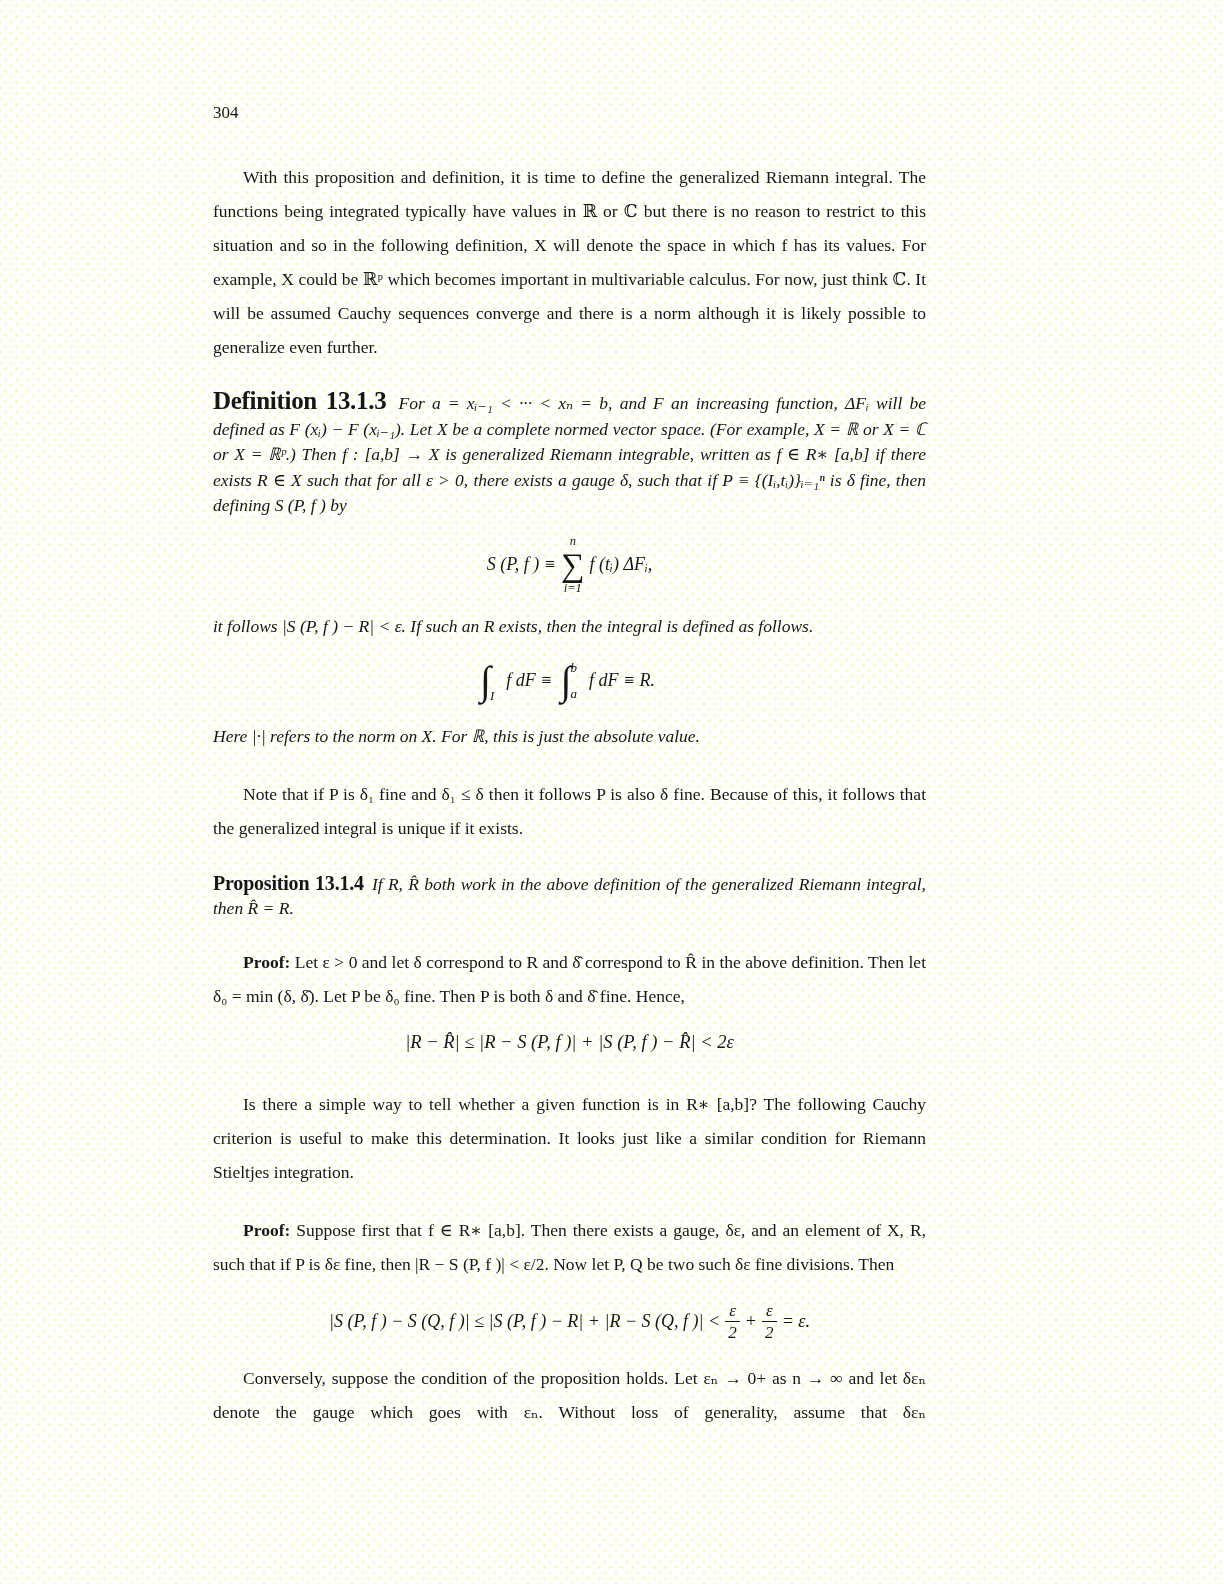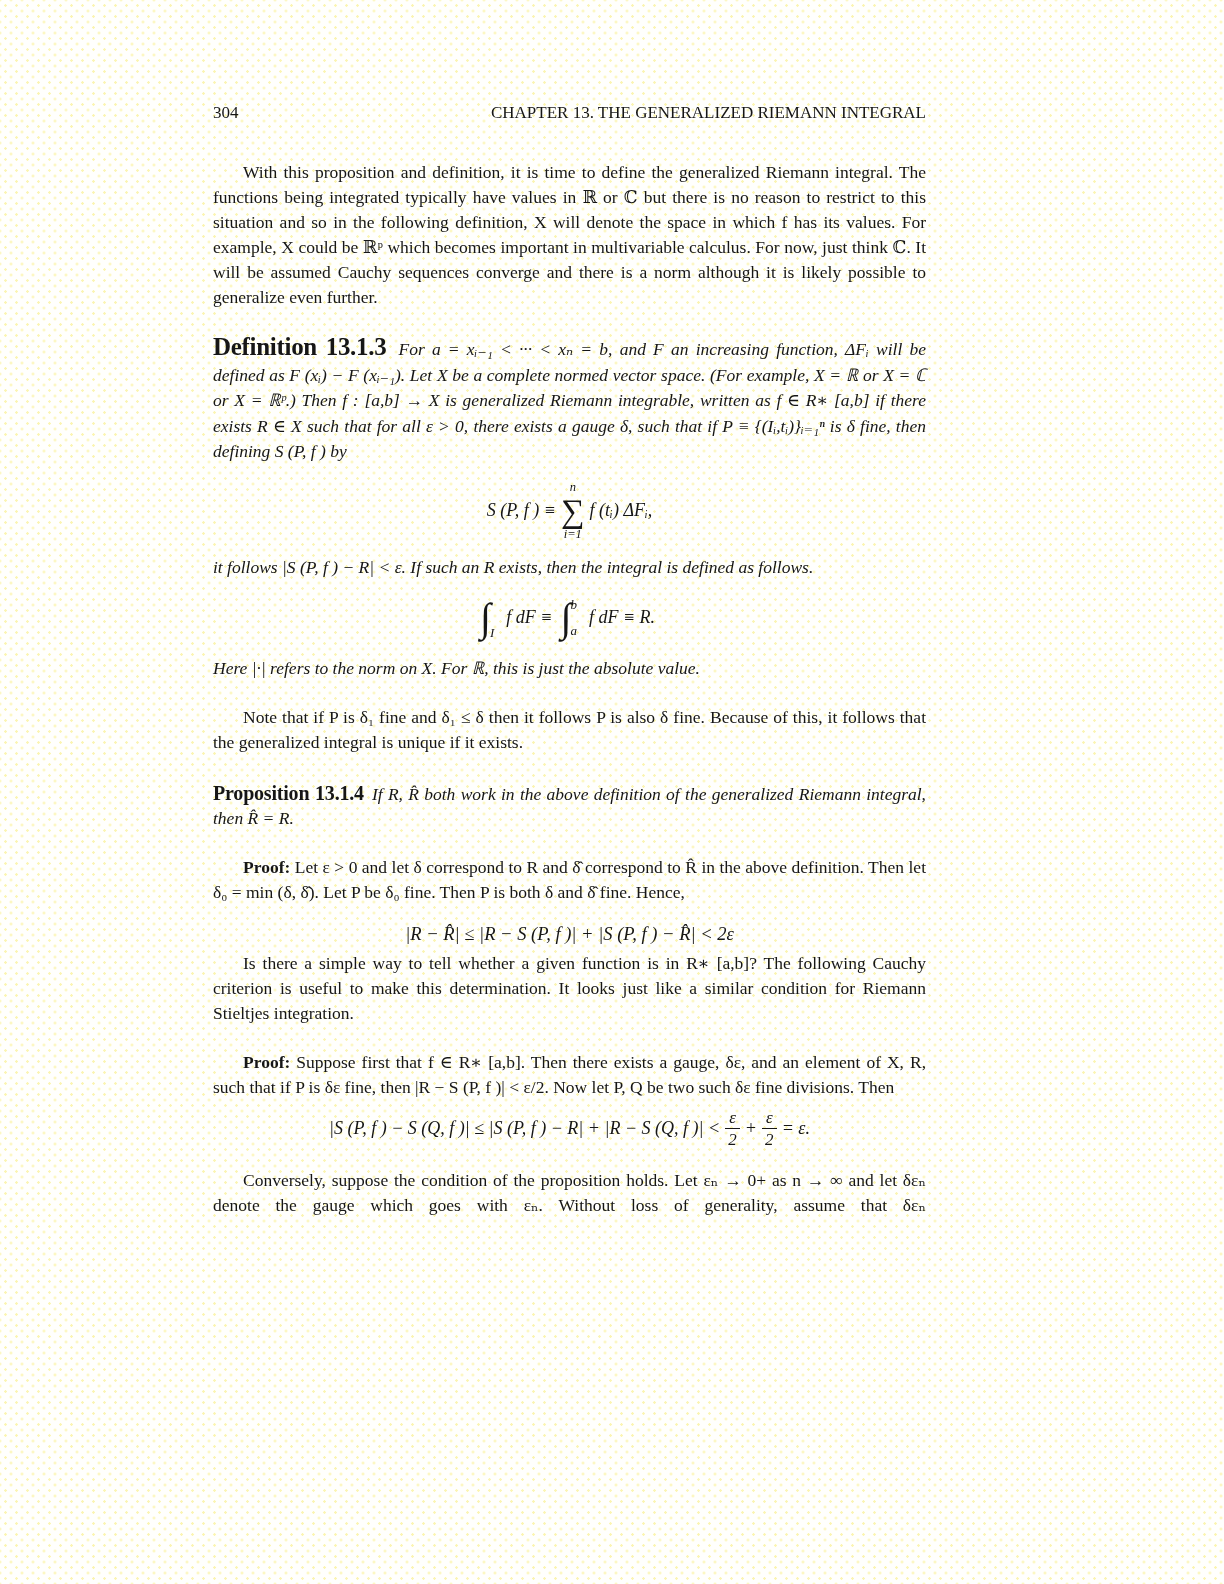--- a/index.html
+++ b/index.html
@@ -17,21 +17,21 @@
   }
   .page {
     box-sizing: border-box;
     width: 1224px; height: 1584px;
     padding: 102px 298px 0 213px;
   }
   .header {
     display: flex; justify-content: space-between; align-items: center;
     font-size: 17px; line-height: 22px;
   }
-  p { margin: 0; text-align: justify; line-height: 25px; font-size: 17.5px; }
+  p { margin: 0; text-align: justify; line-height: 34px; font-size: 17.5px; }
   .indent { text-indent: 30px; }
   .italic { font-style: italic; }
 
   .intro { margin-top: 36px; }
 
   .defblock { margin-top: 24px; line-height: 25.5px; }
   .def-label {
     font-weight: bold; font-size: 25px; font-style: normal;
     margin-right: 12px; letter-spacing: -0.3px;
   }
@@ -43,22 +43,22 @@
 
   .proof { margin-top: 24px; }
   .proof-label { font-weight: bold; }
 
   .equation {
     display: flex; justify-content: center; align-items: center;
     font-style: italic; font-size: 18px; line-height: 1.2;
   }
   .eq-sum { margin-top: 16px; margin-bottom: 14px; }
   .eq-int { margin-top: 16px; margin-bottom: 16px; }
-  .eq-tri { margin-top: 18px; margin-bottom: 6px; font-size: 18.5px; align-items: center; }
-  .eq-frac { margin-top: 8px; margin-bottom: 18px; }
+  .eq-tri { margin-top: 18px; margin-bottom: 34px; font-size: 18.5px; align-items: center; }
+  .eq-frac { margin-top: 20px; margin-bottom: 18px; }
 
   .bigop { display: inline-flex; flex-direction: column; align-items: center; margin: 0 5px; }
   .bigop .lim { font-size: 12.5px; font-style: italic; line-height: 13px; }
   .bigop .op { font-size: 33px; font-style: normal; line-height: 34px; }
 
   .intwrap { display: inline-flex; align-items: center; margin: 0 2px; }
   .int { font-size: 40px; font-style: normal; line-height: 44px; }
   .isub {
     font-size: 13px; font-style: italic;
     display: inline-block; transform: translateY(15px); margin-left: -1px; margin-right: 4px;
@@ -81,21 +81,20 @@
   .note { margin-top: 24px; }
   .closing { margin-top: 18px; text-align-last: justify; }
 </style>
 </head>
 <body>
 
 <div class="page">
 
   <div class="header">
     <span>304</span>
-    <span>CHAPTER 13. THE GENERALIZED RIEMANN INTEGRAL</span>
   </div>
 
   <p class="intro indent">With this proposition and definition, it is time to define the generalized Riemann integral. The functions being integrated typically have values in ℝ or ℂ but there is no reason to restrict to this situation and so in the following definition, X will denote the space in which f has its values. For example, X could be ℝᵖ which becomes important in multivariable calculus. For now, just think ℂ. It will be assumed Cauchy sequences converge and there is a norm although it is likely possible to generalize even further.</p>
 
   <p class="defblock italic"><span class="def-label">Definition 13.1.3</span><span>For a = xᵢ₋₁ &lt; ··· &lt; xₙ = b, and F an increasing function, ΔFᵢ will be defined as F (xᵢ) − F (xᵢ₋₁). Let X be a complete normed vector space. (For example, X = ℝ or X = ℂ or X = ℝᵖ.) Then f : [a,b] → X is generalized Riemann integrable, written as f ∈ R∗ [a,b] if there exists R ∈ X such that for all ε &gt; 0, there exists a gauge δ, such that if P ≡ {(Iᵢ,tᵢ)}ᵢ₌₁ⁿ is δ fine, then defining S (P, f ) by</span></p>
 
   <div class="equation eq-sum">
     <span>S (P, f ) ≡</span>
     <span class="bigop">
       <span class="lim">n</span>

